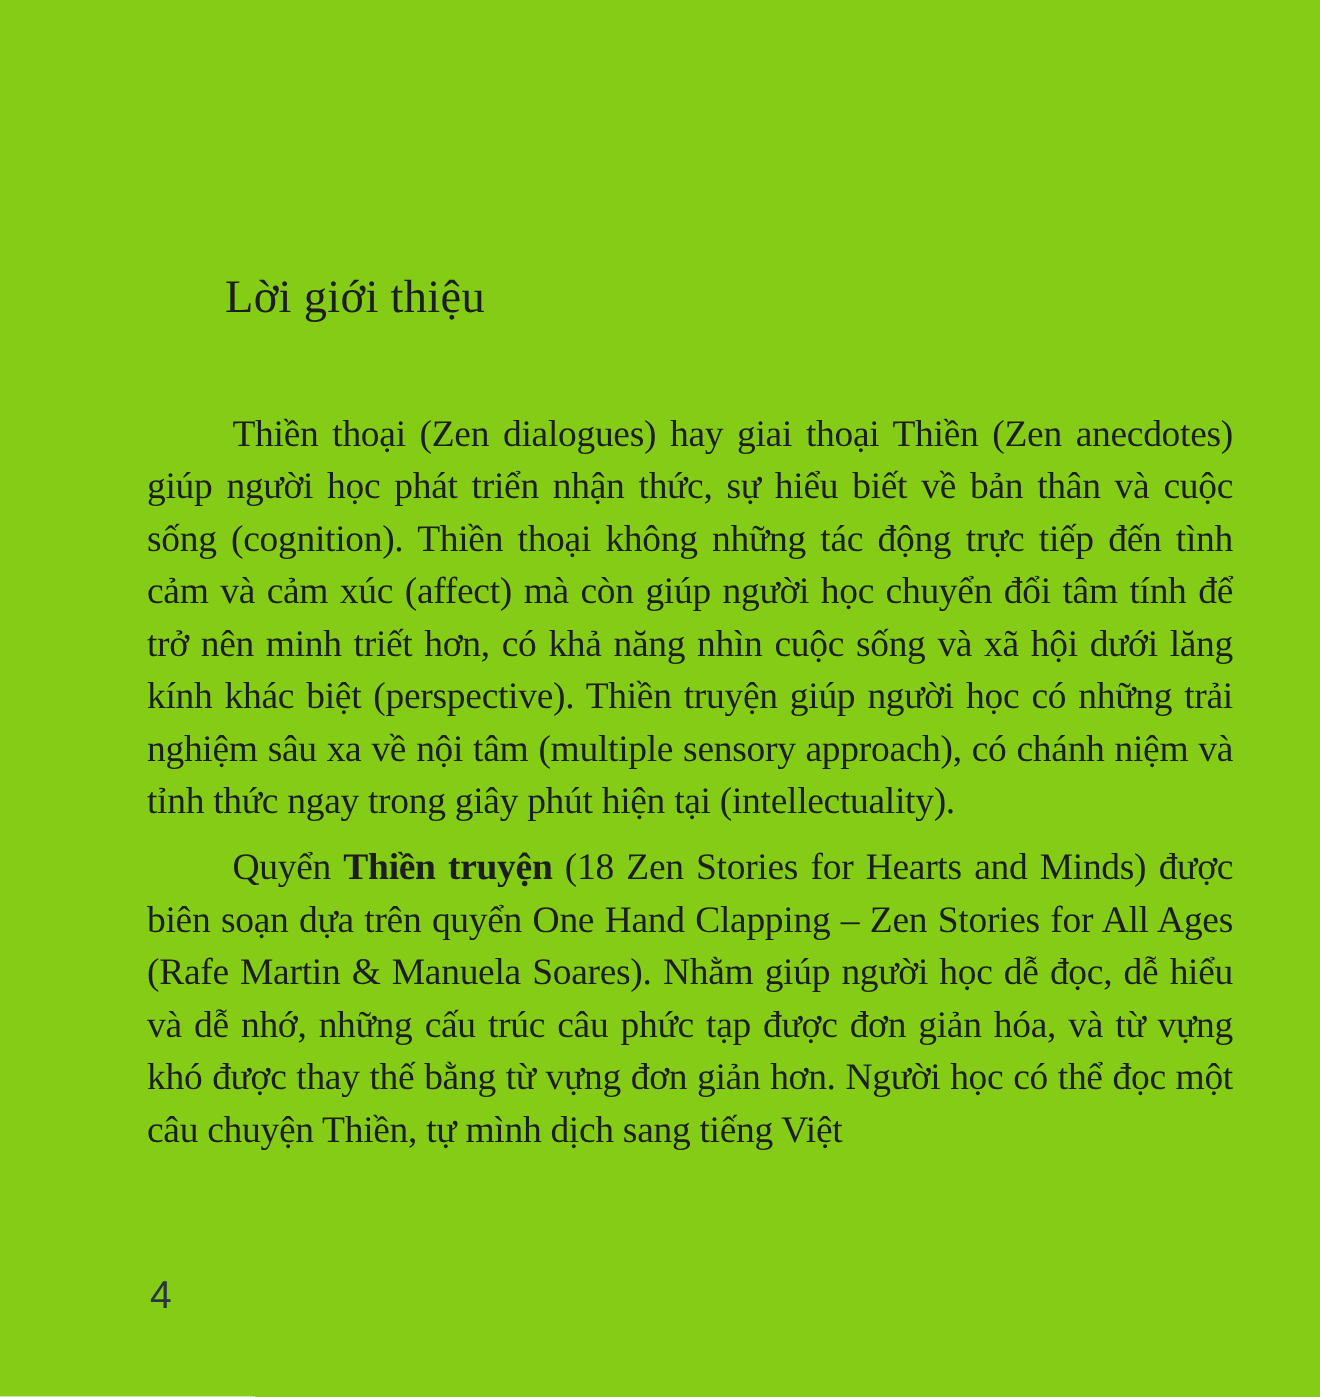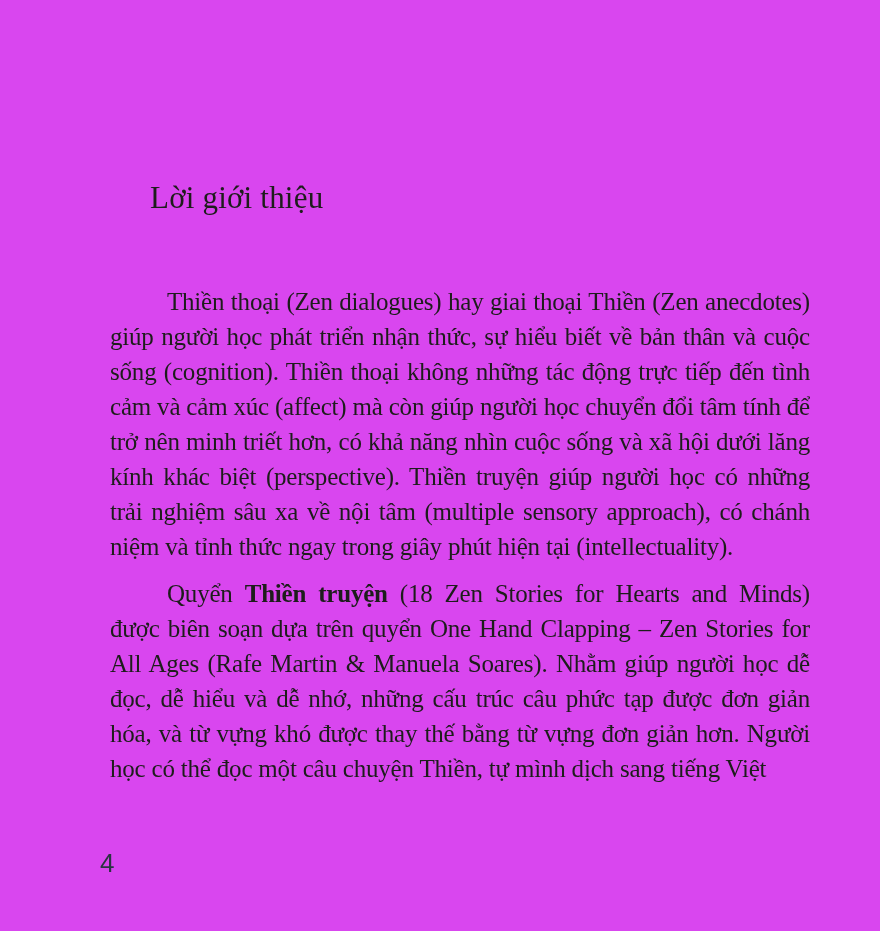--- a/index.html
+++ b/index.html
@@ -4,21 +4,21 @@
 <style>
   html, body {
     margin: 0;
     padding: 0;
     background: #ffffff;
   }
   .page {
     position: relative;
     width: 880px;
     height: 931px;
-    background: #d946ef;
+    background: #84cc16;
     font-family: "Liberation Serif", serif;
     color: #1d1d1b;
     overflow: hidden;
   }
   .title {
     position: absolute;
     left: 150px;
     top: 180px;
     margin: 0;
     font-size: 31px;
@@ -30,21 +30,21 @@
     position: absolute;
     left: 98px;
     top: 272px;
     width: 724px;
     font-size: 25px;
     line-height: 35px;
     letter-spacing: -0.2px;
     text-align: justify;
   }
   .content p {
-    margin: 12px;
+    margin: 0;
     text-indent: 57px;
   }
   .content p + p {
     margin-top: 9px;
   }
   .regular { font-style: normal; }
   .italic { }
   .bold-italic { font-weight: 700; }
   .page-number {
     position: absolute;

